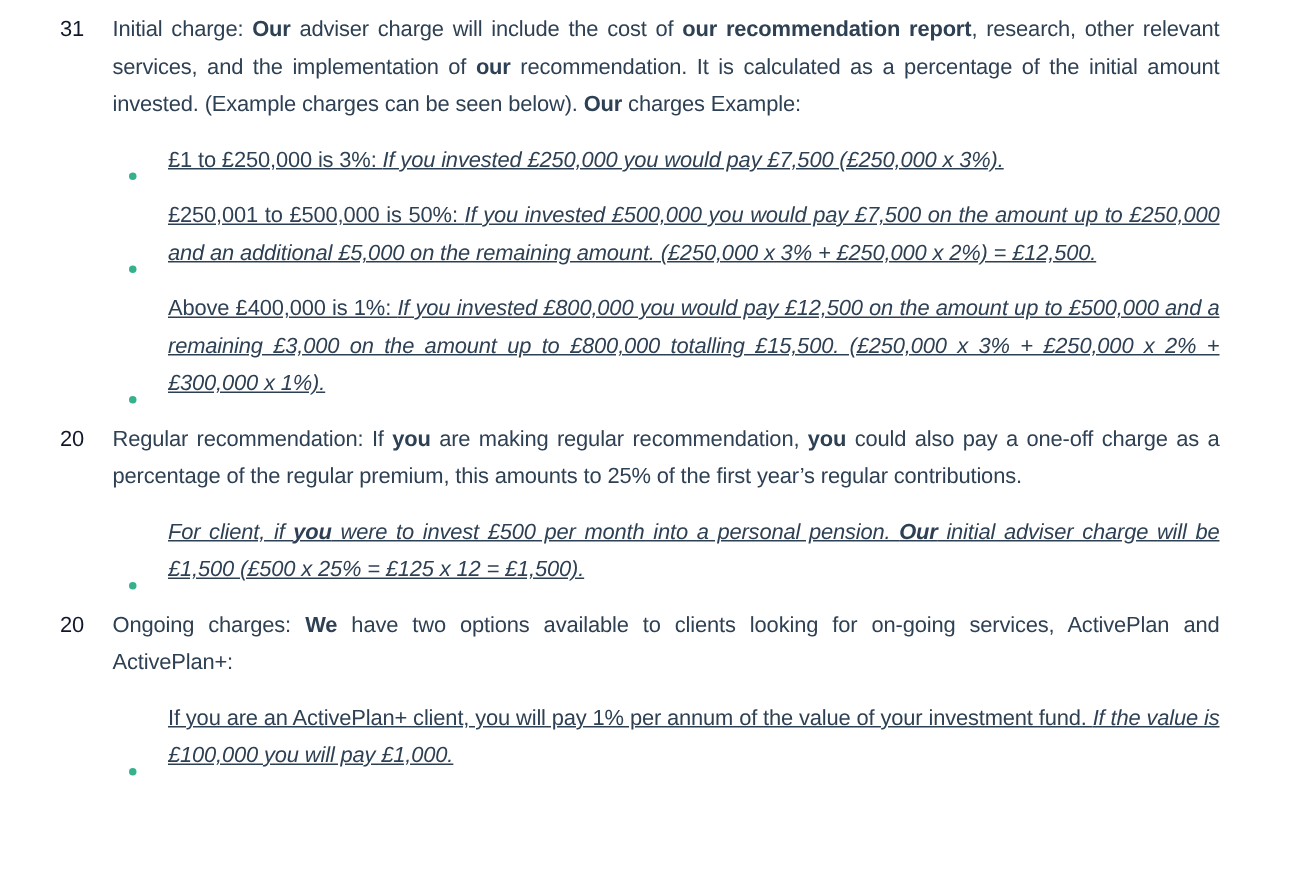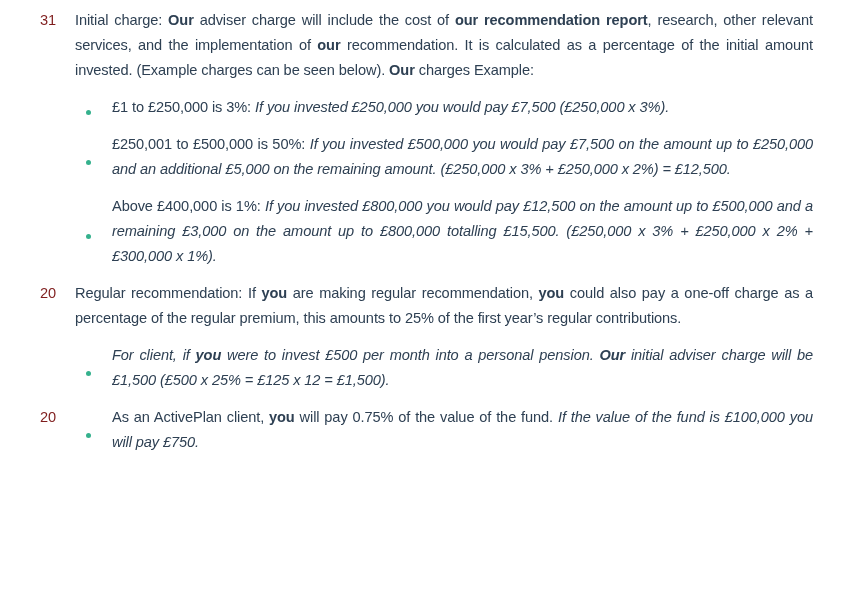--- a/index.html
+++ b/index.html
@@ -20,35 +20,36 @@
   .doc {
     padding-top: 8px;
   }
   .item {
     display: flex;
     align-items: flex-start;
   }
   .num {
     flex: 0 0 35px;
     margin-left: 40px;
-    color: #7f1d1d;
+    color: #0f172a;
     text-align: left;
   }
   .content {
     flex: 1;
     margin-right: 48px;
   }
   .para {
     text-align: justify;
     margin-bottom: 12px;
   }
   .bullet-row {
     display: flex;
-    align-items: center;
+    align-items: flex-end;
     margin-bottom: 12px;
+    text-decoration: underline;
   }
   .dot-cell {
     flex: 0 0 37px;
     padding-left: 11px;
     box-sizing: border-box;
   }
   .dot {
     width: 5px;
     height: 5px;
     border-radius: 50%;
@@ -106,24 +107,25 @@
             <div class="dot"></div>
           </div>
         <div class="bullet-text"><span class="i">For client, if </span><span class="bi">you</span><span class="i"> were to invest £500 per month into a personal pension. </span><span class="bi">Our</span><span class="i"> initial adviser charge will be £1,500 (£500 x 25% = £125 x 12 = £1,500).</span></div>
       </div>
     </div>
   </div>
 
   <div class="item">
     <div class="num">20</div>
     <div class="content">
-
+      <div class="para"><span>Ongoing charges: </span><span class="b">We</span><span> have two options available to clients looking for on-going services, ActivePlan and ActivePlan+:</span></div>
 
       <div class="bullet-row">
         <div class="dot-cell">
             <div class="dot"></div>
           </div>
-        <div class="bullet-text"><span>As an ActivePlan client, </span><span class="b">you</span><span> will pay 0.75% of the value of the fund.  </span><span class="i">If the value of the fund is £100,000 you will pay £750.</span></div>
+        <div class="bullet-text"><span>If you are an ActivePlan+ client, you will pay 1% per annum of the value of your investment fund.  </span><span class="i">If the value is £100,000 you will pay £1,000.</span></div>
       </div>
+
     </div>
   </div>
 
 </div>
 
 </body></html>

